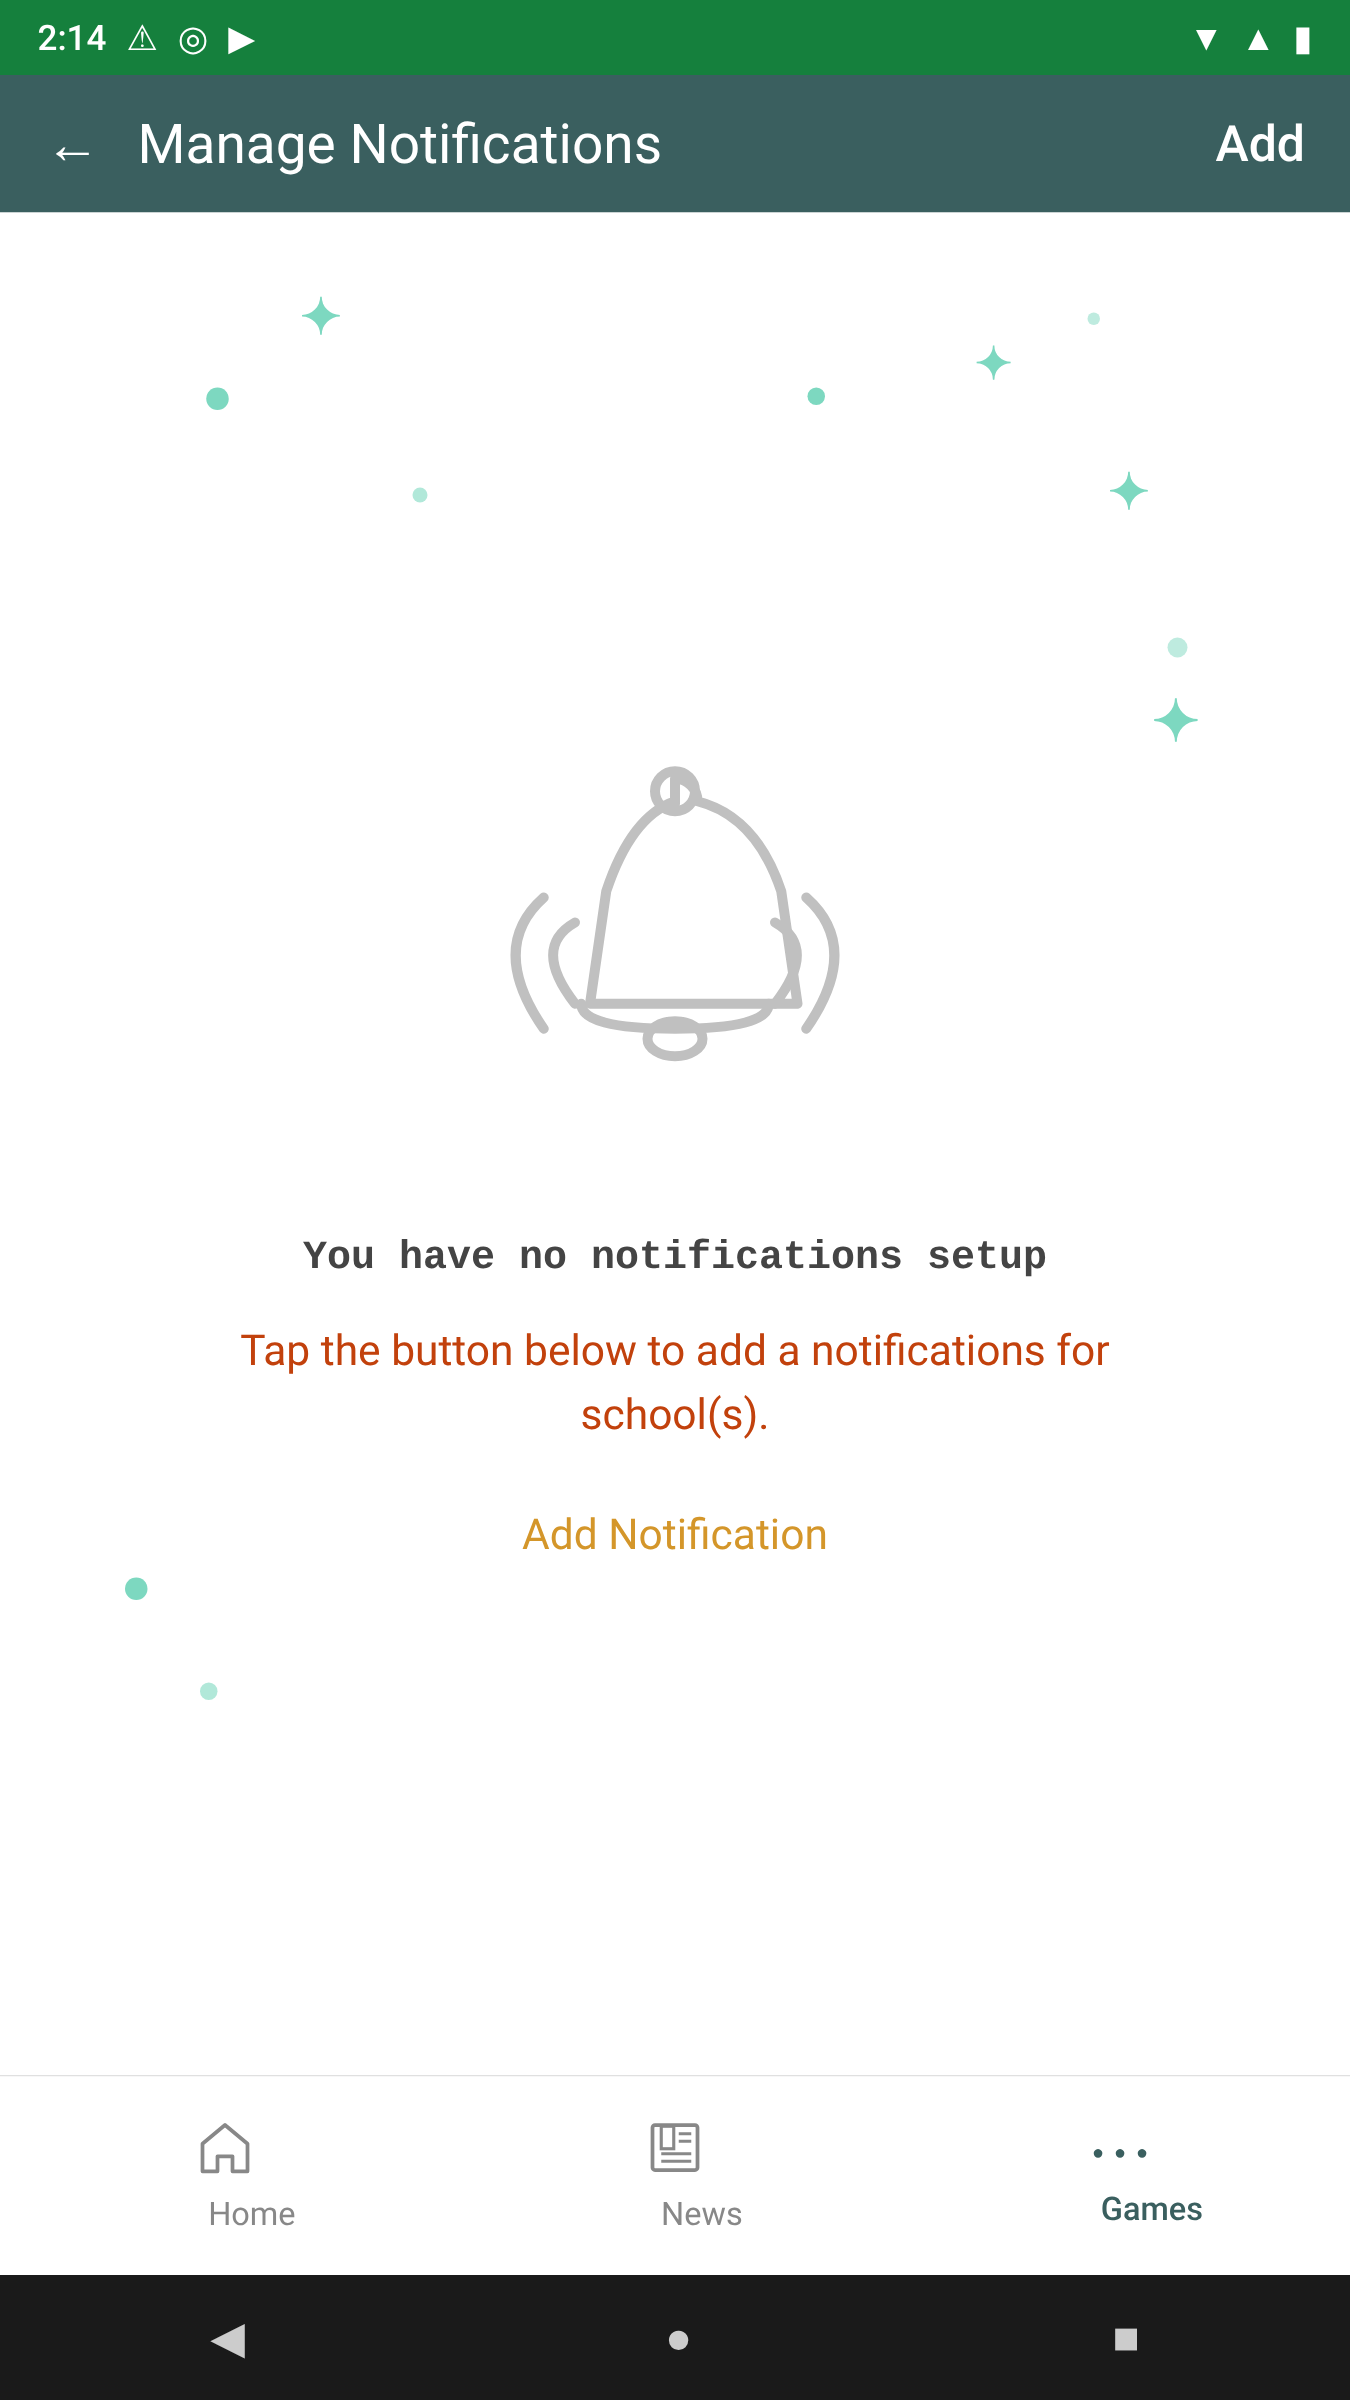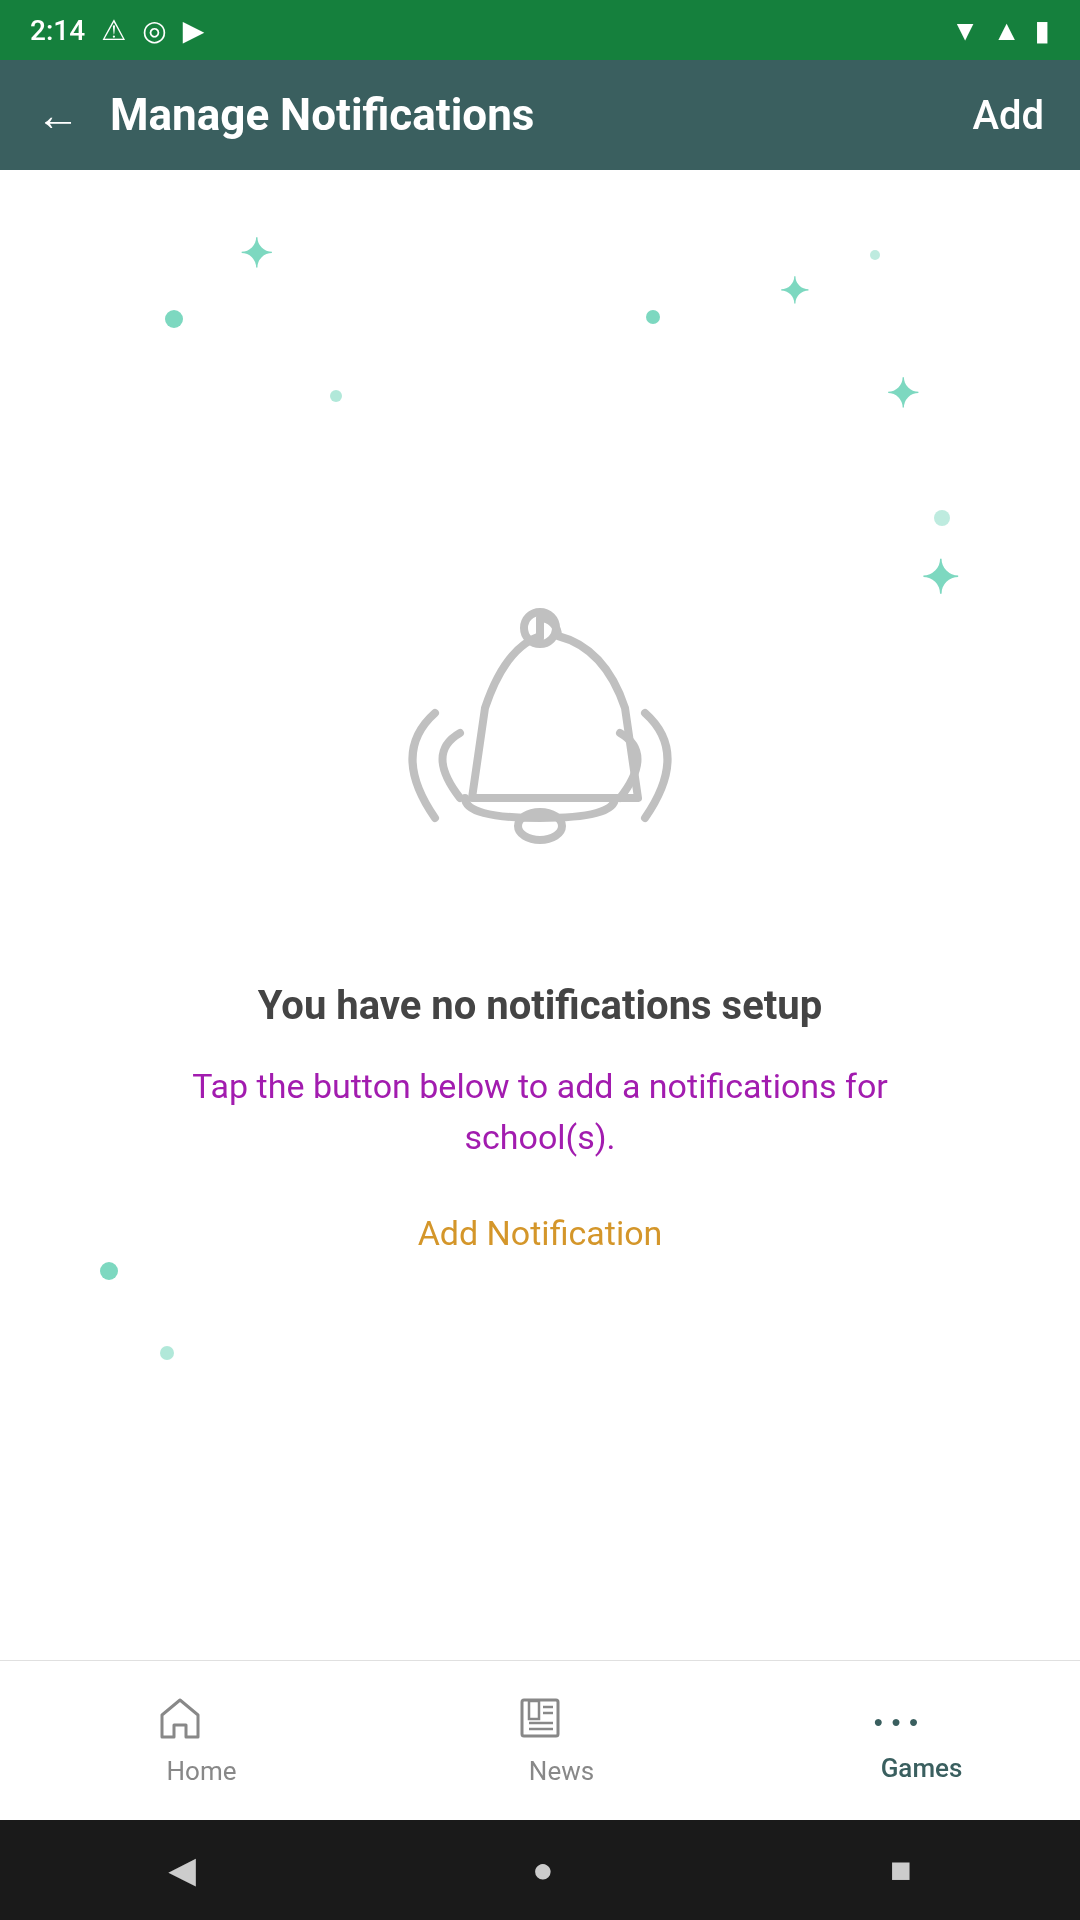--- a/index.html
+++ b/index.html
@@ -57,21 +57,21 @@
 
     .app-bar-back {
       font-size: 44px;
       color: white;
       cursor: pointer;
       line-height: 1;
     }
 
     .app-bar-title {
       font-size: 44px;
-      font-weight: 700;
+      font-weight: 400;
       color: white;
       flex: 1;
       margin-left: 30px;
     }
 
     .app-bar-add {
       font-size: 40px;
       font-weight: 500;
       color: white;
       cursor: pointer;
@@ -111,30 +111,31 @@
       margin-bottom: 60px;
     }
 
     .bell-svg {
       width: 340px;
       height: 340px;
     }
 
     
     .no-notifications-title {
-      font-size: 40px;
+      font-size: 32px;
       font-weight: 700;
       color: #444;
       text-align: center;
       margin-bottom: 32px;
+      font-family: Liberation Mono, monospace;
     }
 
     .no-notifications-desc {
       font-size: 34px;
-      color: #a21caf;
+      color: #c2410c;
       text-align: center;
       line-height: 1.5;
       max-width: 700px;
       margin-bottom: 50px;
     }
 
     .add-notification-link {
       font-size: 34px;
       font-weight: 400;
       color: #d4962a;

